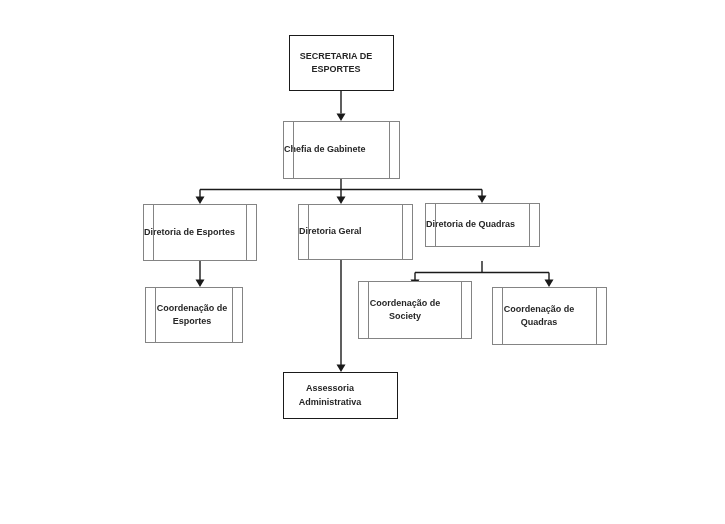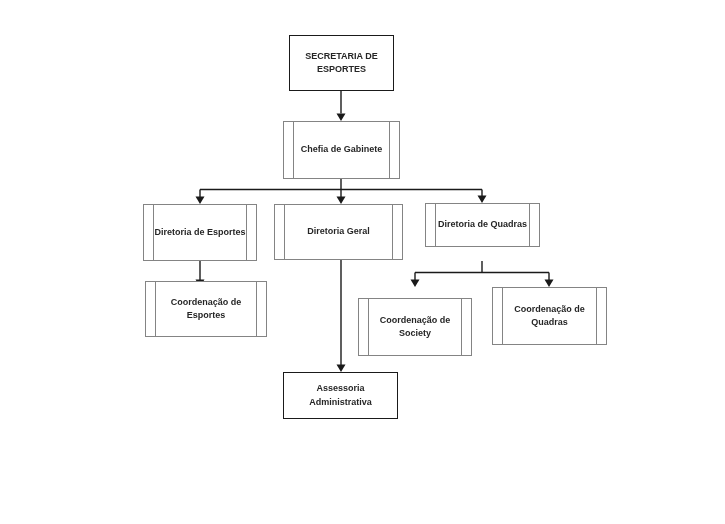--- a/index.html
+++ b/index.html
@@ -16,21 +16,21 @@
     background:var(--background);
     font-family:"Liberation Sans", sans-serif;
     overflow:hidden;
   }
   .edges{position:absolute;left:0;top:0;width:725px;height:524px;}
   .edge{stroke:var(--connector);stroke-width:1.4;fill:none;}
   .arrow{fill:var(--connector);stroke:none;}
   .node{
     position:absolute;
     background:var(--background);
-    display:flex;align-items:center;justify-content:center;
+    display:flex;align-items:center;justify-content:flex-start;
     text-align:center;
     box-sizing:border-box;
     color:var(--text);
     font-weight:bold;
     font-size:9px;
     line-height:1.45;
   }
   .striped{border:1px solid var(--box-border-gray);}
   .plain{border:1.8px solid var(--box-border-black);}
   .stripe{
@@ -84,39 +84,39 @@
     <div class="stripe stripe-r"></div>
     <span class="label">Diretoria de Esportes</span>
   </div>
 
   <div class="node striped nowrap" style="left:283px;top:121px;width:117px;height:58px">
     <div class="stripe stripe-l"></div>
     <div class="stripe stripe-r"></div>
     <span class="label">Chefia de Gabinete</span>
   </div>
 
-  <div class="node striped nowrap" style="left:274px;top:204px;width:129px;height:56px">
+  <div class="node striped nowrap" style="left:298px;top:204px;width:115px;height:56px">
     <div class="stripe stripe-l"></div>
     <div class="stripe stripe-r"></div>
     <span class="label">Diretoria Geral</span>
   </div>
 
   <div class="node striped" style="left:425px;top:203px;width:115px;height:44px">
     <div class="stripe stripe-l"></div>
     <div class="stripe stripe-r"></div>
     <span class="label">Diretoria de Quadras</span>
   </div>
 
-  <div class="node striped" style="left:145px;top:281px;width:122px;height:56px">
+  <div class="node striped" style="left:145px;top:287px;width:98px;height:56px">
     <div class="stripe stripe-l"></div>
     <div class="stripe stripe-r"></div>
     <span class="label">Coordenação de Esportes</span>
   </div>
 
-  <div class="node striped" style="left:358px;top:298px;width:114px;height:58px">
+  <div class="node striped" style="left:358px;top:281px;width:114px;height:58px">
     <div class="stripe stripe-l"></div>
     <div class="stripe stripe-r"></div>
     <span class="label">Coordenação de Society</span>
   </div>
 
   <div class="node striped" style="left:492px;top:287px;width:115px;height:58px">
     <div class="stripe stripe-l"></div>
     <div class="stripe stripe-r"></div>
     <span class="label">Coordenação de Quadras</span>
   </div>

